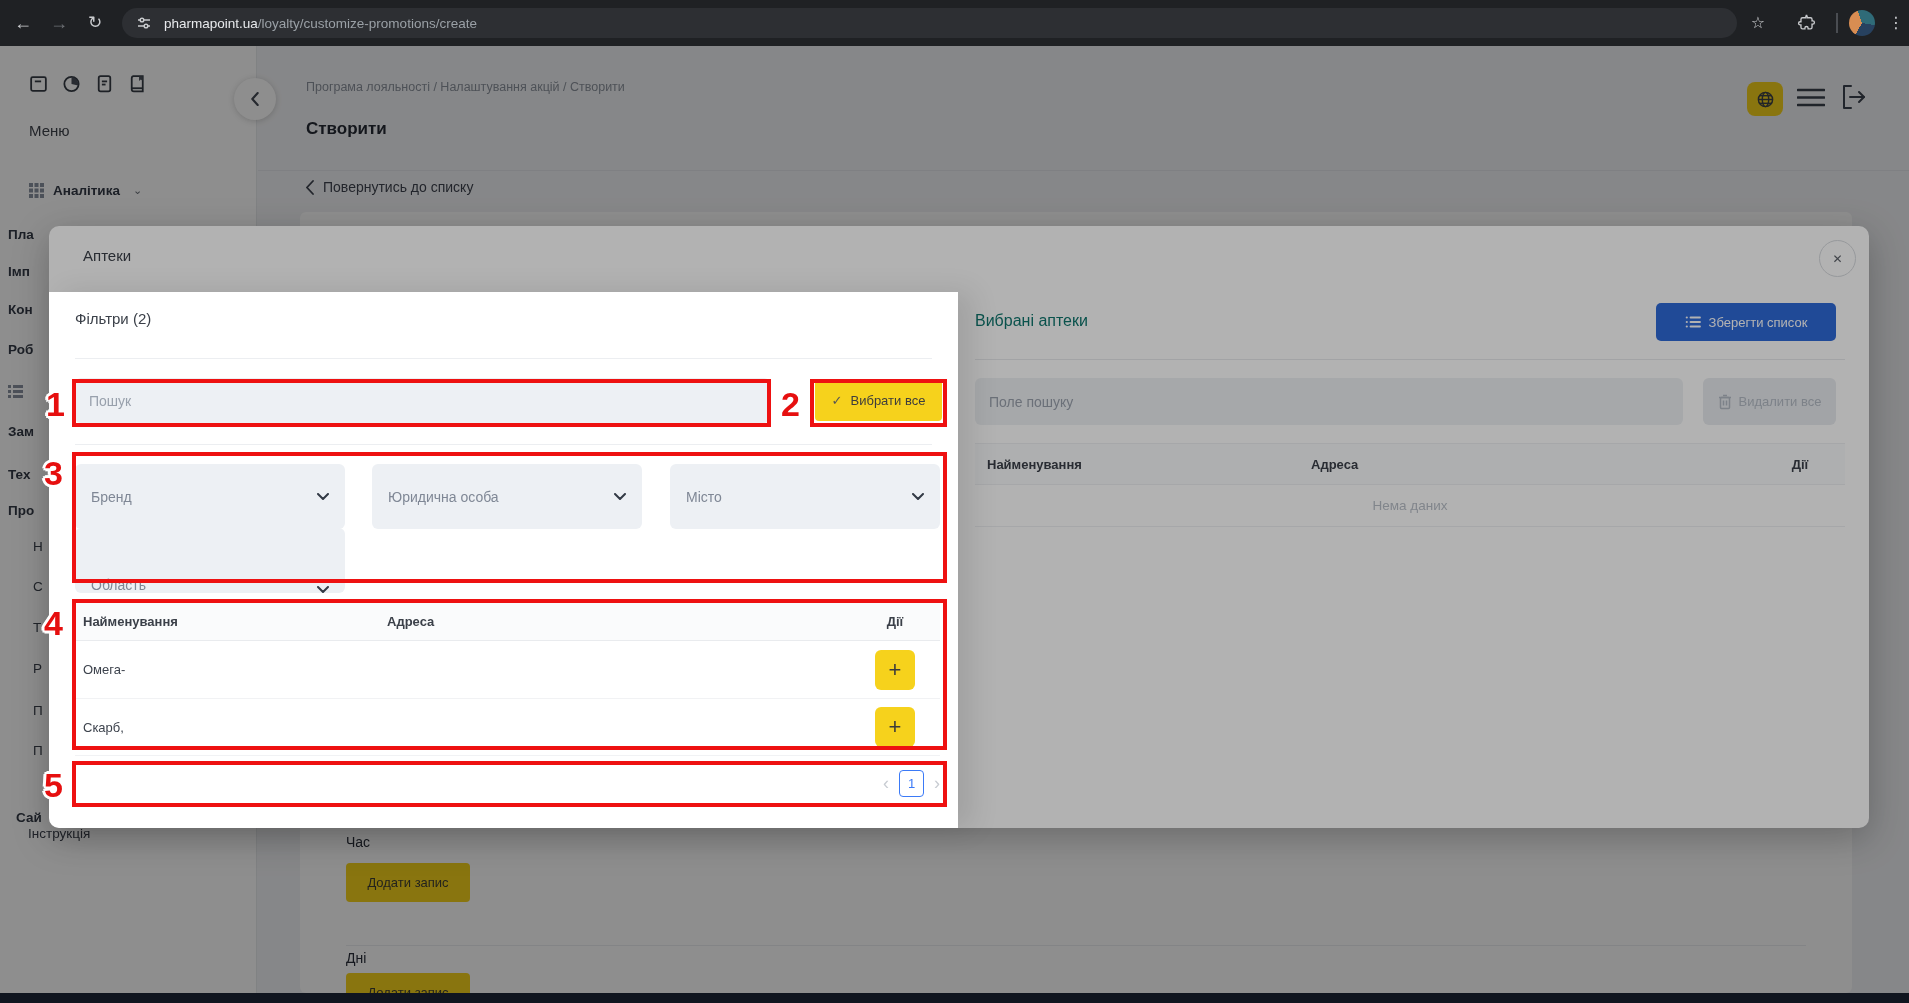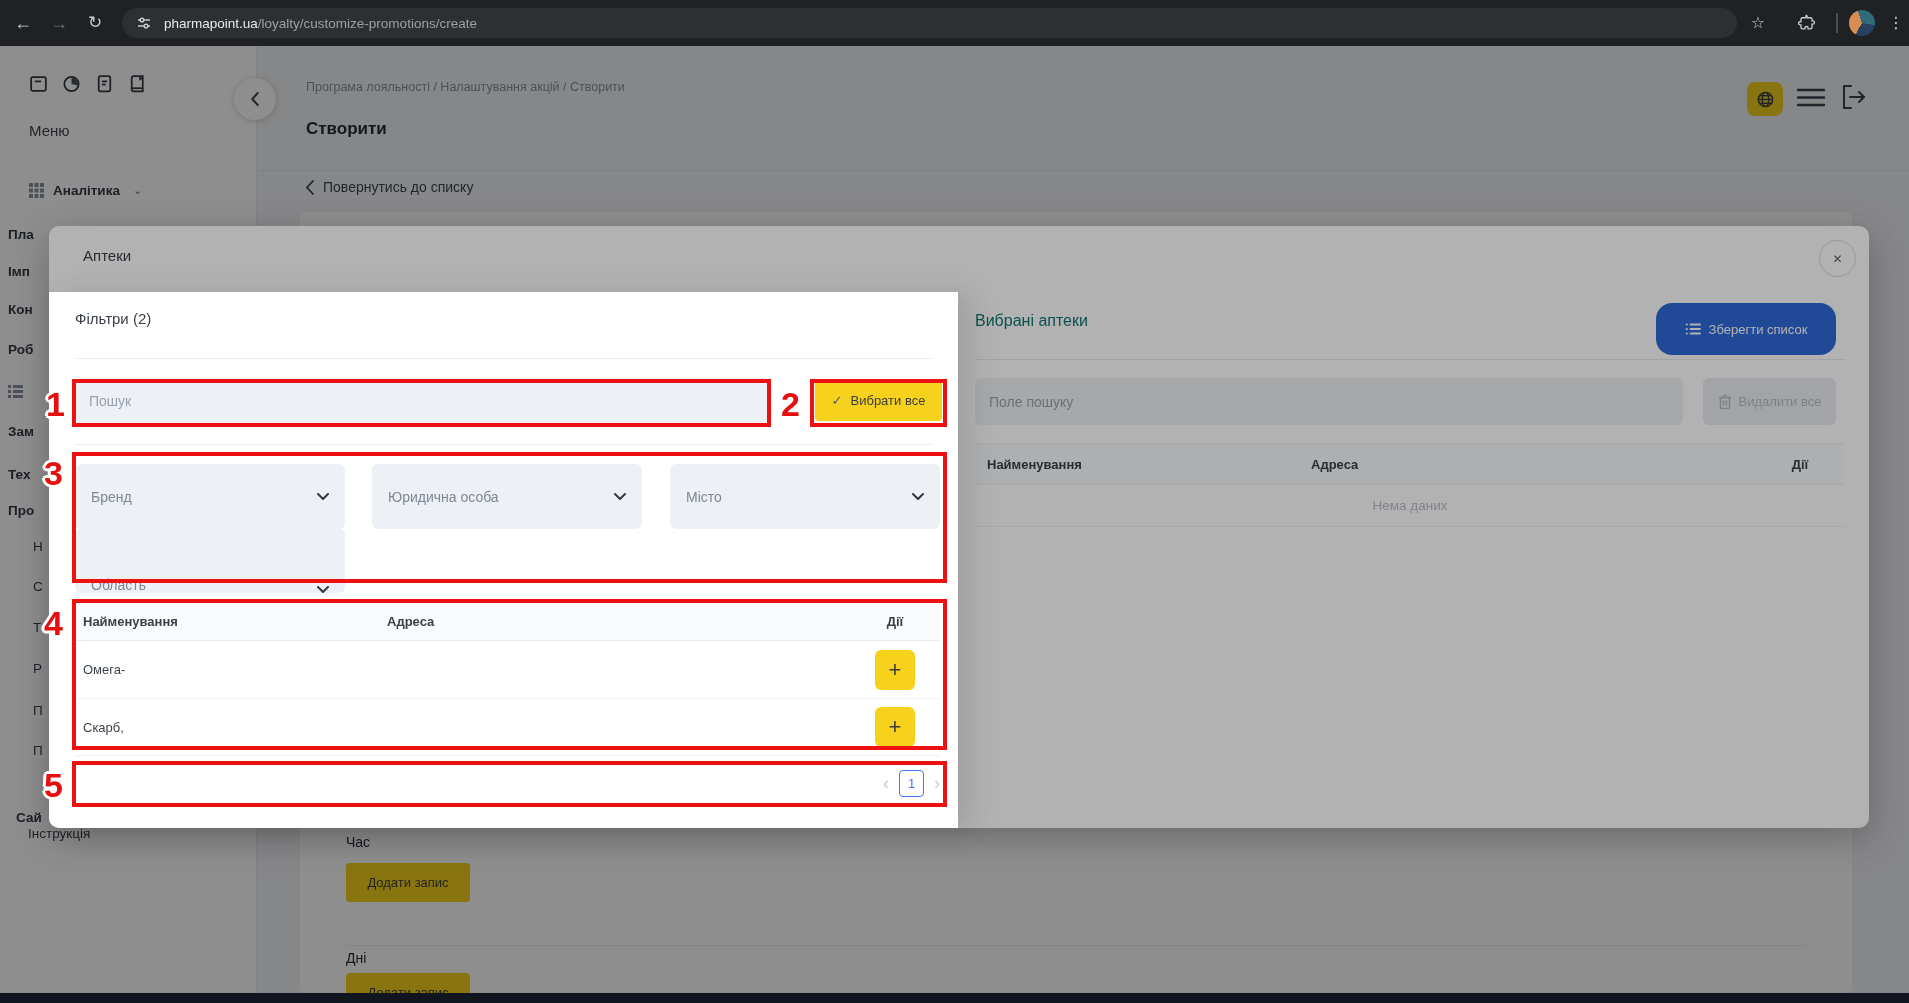--- a/index.html
+++ b/index.html
@@ -53,21 +53,21 @@
   
   .overlay-a{position:absolute;inset:0;background:rgba(0,0,0,.20);z-index:2;}
   .overlay-b{position:absolute;inset:0;background:rgba(0,0,0,.30);z-index:4;}
 
   
   .modal{position:absolute;left:49px;top:180px;width:1820px;height:602px;background:#fff;border-radius:10px;box-shadow:0 10px 36px rgba(0,0,0,.25);z-index:3;}
   .modal-title{position:absolute;left:34px;top:21px;font-size:15px;font-weight:500;color:#3b4049;}
   .modal-close{position:absolute;left:1770px;top:14px;width:37px;height:37px;border-radius:50%;border:1px solid #d8dbdf;background:#fff;color:#5b6068;font-size:12px;display:flex;align-items:center;justify-content:center;cursor:pointer;}
 
   .sel-title{position:absolute;left:926px;top:86px;font-size:16px;font-weight:500;color:#0f766e;text-align:right;}
-  .save-btn{position:absolute;left:1607px;top:77px;width:180px;height:52px;border-radius:16px;background:#2f6ad9;border:none;color:#fff;font-size:13px;display:flex;align-items:center;justify-content:center;gap:8px;cursor:pointer;}
+  .save-btn{position:absolute;left:1607px;top:77px;width:180px;height:38px;border-radius:5px;background:#2f6ad9;border:none;color:#fff;font-size:13px;display:flex;align-items:center;justify-content:center;gap:8px;cursor:pointer;}
   .sel-divider{position:absolute;left:926px;top:133px;width:870px;height:1px;background:#e8eaed;}
   .sel-search{position:absolute;left:926px;top:152px;width:708px;height:47px;border-radius:6px;border:none;background:#eef1f4;padding:0 14px;font-size:14px;color:#3b4049;}
   .sel-search::placeholder{color:#9aa1ad;}
   .del-btn{position:absolute;left:1654px;top:152px;width:133px;height:47px;border-radius:6px;border:none;background:#e8ebef;color:#b3bac4;font-size:13px;display:flex;align-items:center;justify-content:center;gap:7px;cursor:pointer;}
   .sel-thead{position:absolute;left:926px;top:217px;width:870px;height:42px;background:#fafbfc;border-top:1px solid #eef0f3;border-bottom:1px solid #eef0f3;display:grid;grid-template-columns:324px 1fr 90px;align-items:center;padding-left:12px;font-size:13px;font-weight:700;color:#3b4049;}
   .sel-empty{position:absolute;left:926px;top:259px;width:870px;height:42px;border-bottom:1px solid #eef0f3;display:flex;align-items:center;justify-content:center;font-size:13.5px;color:#b9bfc8;}
   .th-actions{text-align:center;}
 
   
   .filters{position:absolute;left:49px;top:246px;width:909px;height:536px;background:#fff;border-radius:0 0 0 10px;z-index:5;box-shadow:14px 0 28px rgba(0,0,0,.10);}

